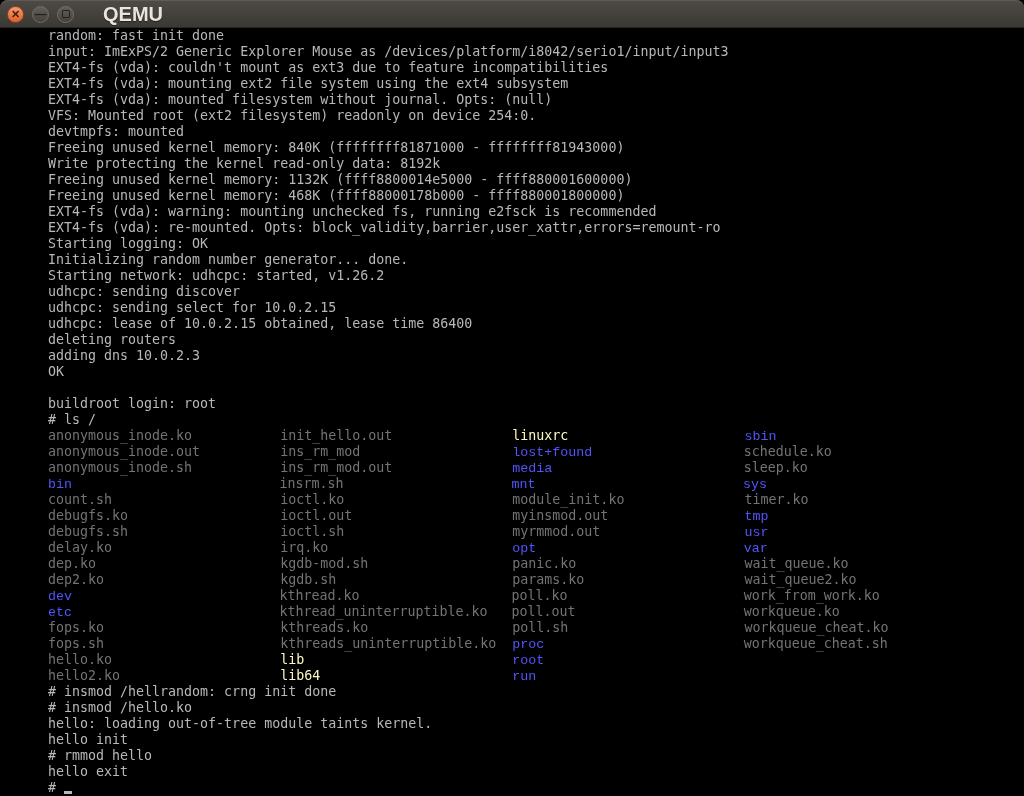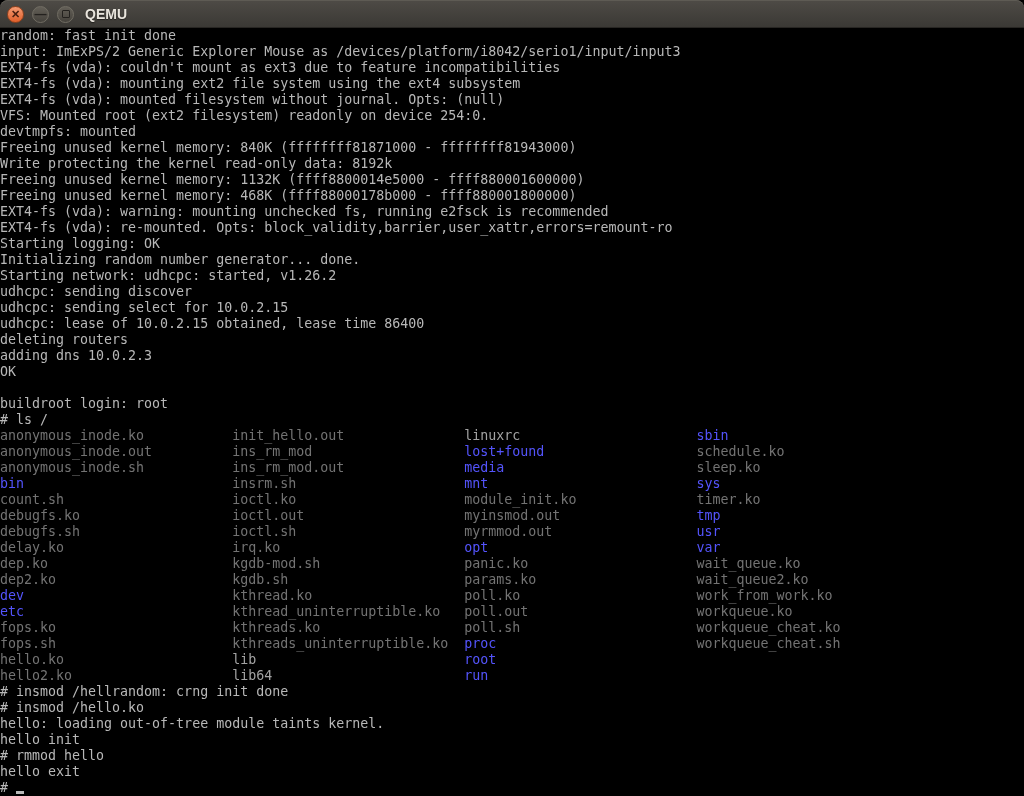--- a/index.html
+++ b/index.html
@@ -32,40 +32,40 @@
     color:#4b2010; font-size:11px;
   }
   .wbtn.minmax {
     background:linear-gradient(#635f57,#44413b);
     border:1px solid #716d63;
     color:#23211e;
   }
   .wbtn.min { font-size:12px; }
   .wbtn.max { font-size:9px; }
   .title {
-    margin-left:11px;
+    margin-left:29px;
     font-family:"Liberation Sans",sans-serif;
-    font-weight:bold; font-size:14px;
+    font-weight:bold; font-size:20px;
     color:#e9e5dd;
     text-shadow:0 1px 1px #23211e;
   }
   
   .terminal {
     position:absolute; top:28px; left:0;
     width:1024px; height:768px;
     background:#000;
     color:#b8b8b8;
     font-size:13.3px; line-height:16px;
     white-space:pre;
   }
-  .line { height:16px; white-space:pre; }
+  .line { height:16px; white-space:pre;padding-left:48px; }
   .cell { display:inline-block; width:29ch; }
   .c-green { color:#737373; }
-  .c-blue  { color:#5454fc; }
-  .c-cyan  { color:#a3a3a3; }
+  .c-blue  { color:#5454fc;font-family:Liberation Mono, monospace; }
+  .c-cyan  { color:#fef9c3; }
   .c-fg    { color:#b8b8b8; }
   .cursor {
     display:inline-block; width:1ch; height:3px;
     background:#b8b8b8; vertical-align:-2px;
   }
 </style>
 </head>
 <body>
 
 <div class="titlebar">

